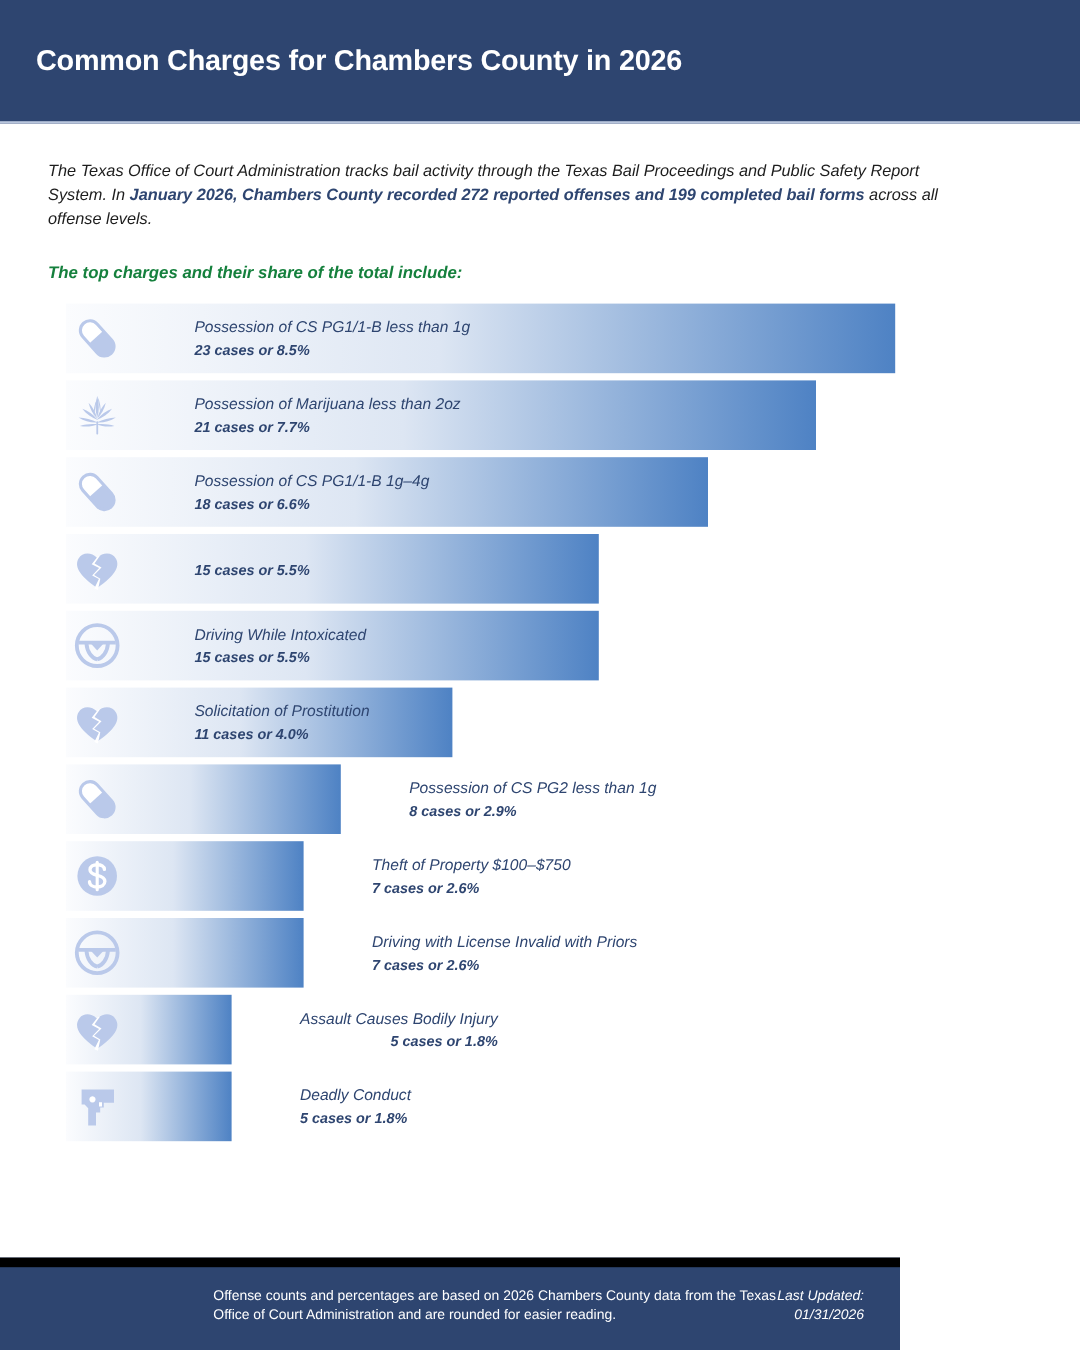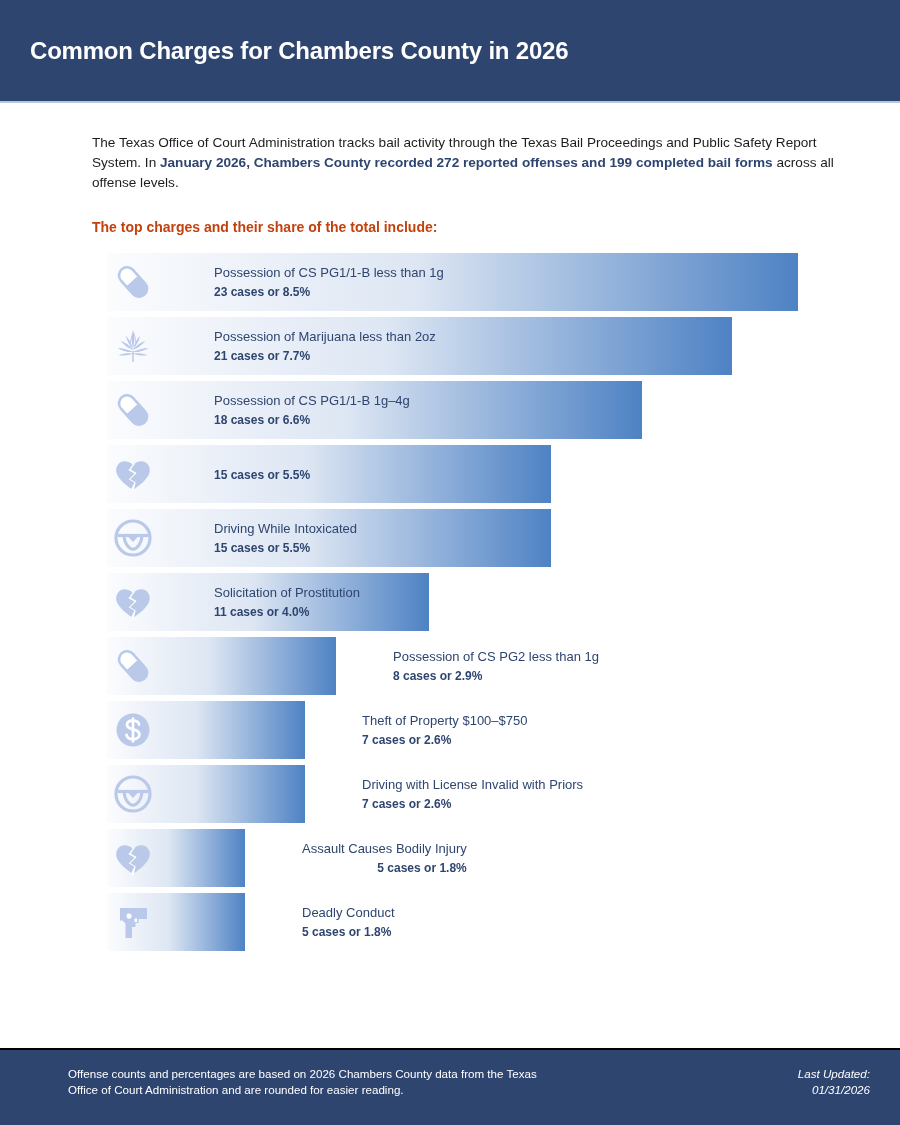--- a/index.html
+++ b/index.html
@@ -24,37 +24,38 @@
   }
   .header-title {
     color: #ffffff;
     font-size: 24px;
     font-weight: bold;
     letter-spacing: -0.2px;
   }
 
   
   .content {
-    padding: 30px 60px 0 92px;
+    padding: 30px 60px 0 40px;
+    font-style: italic;
   }
   .intro {
     font-size: 13.6px;
     line-height: 20px;
     color: #1d1d1d;
     max-width: 760px;
   }
   .intro .hl {
     color: #2e4570;
     font-weight: bold;
   }
   .subhead {
     margin-top: 26px;
     font-size: 14px;
     font-weight: bold;
-    color: #c2410c;
+    color: #15803d;
   }
 
   
   .chart {
     margin-top: 18px;
     margin-left: 15px;
     position: relative;
   }
   .bar-row {
     position: relative;
@@ -113,27 +114,27 @@
     color: #1d1d1d;
     max-width: 775px;
   }
   .closing .hl { color: #3c5f9e; font-weight: bold; }
 
   
   .footer {
     position: absolute;
     left: 0;
     bottom: 0;
-    width: 900px;
+    width: 750px;
     height: 77px;
     background: #2e4570;
-    border-top: 2px solid #000000;
+    border-top: 8px solid #000000;
     padding: 16px 30px 0 68px;
     display: flex;
-    justify-content: space-between;
+    justify-content: flex-end;
     align-items: flex-start;
   }
   .footer-note {
     color: #ffffff;
     font-size: 11.6px;
     line-height: 16px;
     max-width: 470px;
   }
   .footer-updated {
     color: #ffffff;

